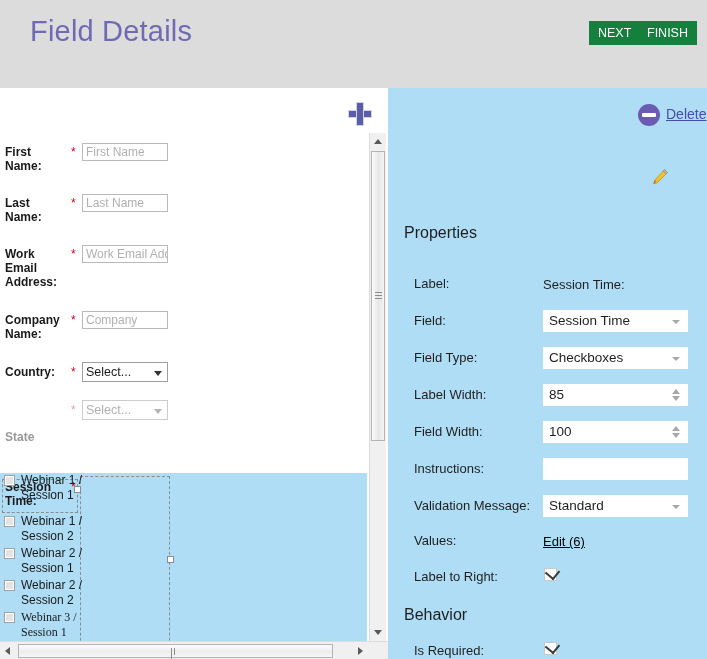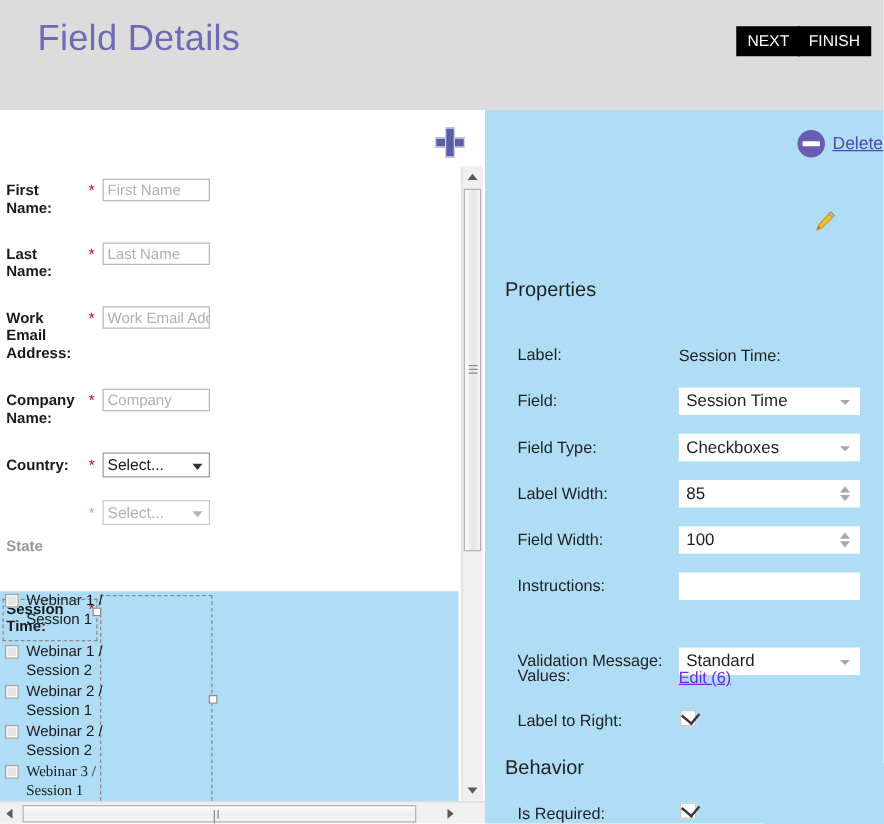--- a/index.html
+++ b/index.html
@@ -28,21 +28,21 @@
     font-size: 29px;
     color: #6f6ab4;
     font-weight: normal;
     letter-spacing: 0.2px;
     white-space: nowrap;
   }
   .hdr-btn {
     position: absolute;
     top: 21px;
     height: 24px;
-    background: #000000;
+    background: #15803d;
     color: #ffffff;
     font-size: 12.5px;
     line-height: 24px;
     text-align: center;
     border: none;
     padding: 0 9px;
     cursor: pointer;
     font-family: "Liberation Sans", sans-serif;
     white-space: nowrap;
   }
@@ -441,21 +441,21 @@
     left: 155px;
     font-size: 13px;
     color: #1f1f1f;
     line-height: 18px;
     white-space: nowrap;
   }
   .plink {
     position: absolute;
     left: 155px;
     font-size: 13px;
-    color: #6d28d9;
+    color: #000000;
     text-decoration: underline;
     line-height: 18px;
     white-space: nowrap;
     cursor: pointer;
   }
   .pcheck {
     position: absolute;
     left: 156px;
     width: 13px; height: 13px;
     box-sizing: border-box;
@@ -673,21 +673,21 @@
         <span class="spin-up"></span>
         <span class="spin-dn"></span>
       </span>
     </div>
 
     <div class="prow" style="top:370px;">
       <span class="plabel" style="top:3px;">Instructions:</span>
       <span class="ptext-input"></span>
     </div>
 
-    <div class="prow" style="top:430px;">
+    <div class="prow" style="top:407px;">
       <span class="plabel" style="top:3px;">Validation Message:</span>
       <span class="pselect">
         <span>Standard</span>
         <span class="caret"></span>
       </span>
     </div>
 
     <div class="prow" style="top:445px;">
       <span class="plabel" style="top:0;">Values:</span>
       <span class="plink" style="top:0;">Edit (6)</span>

